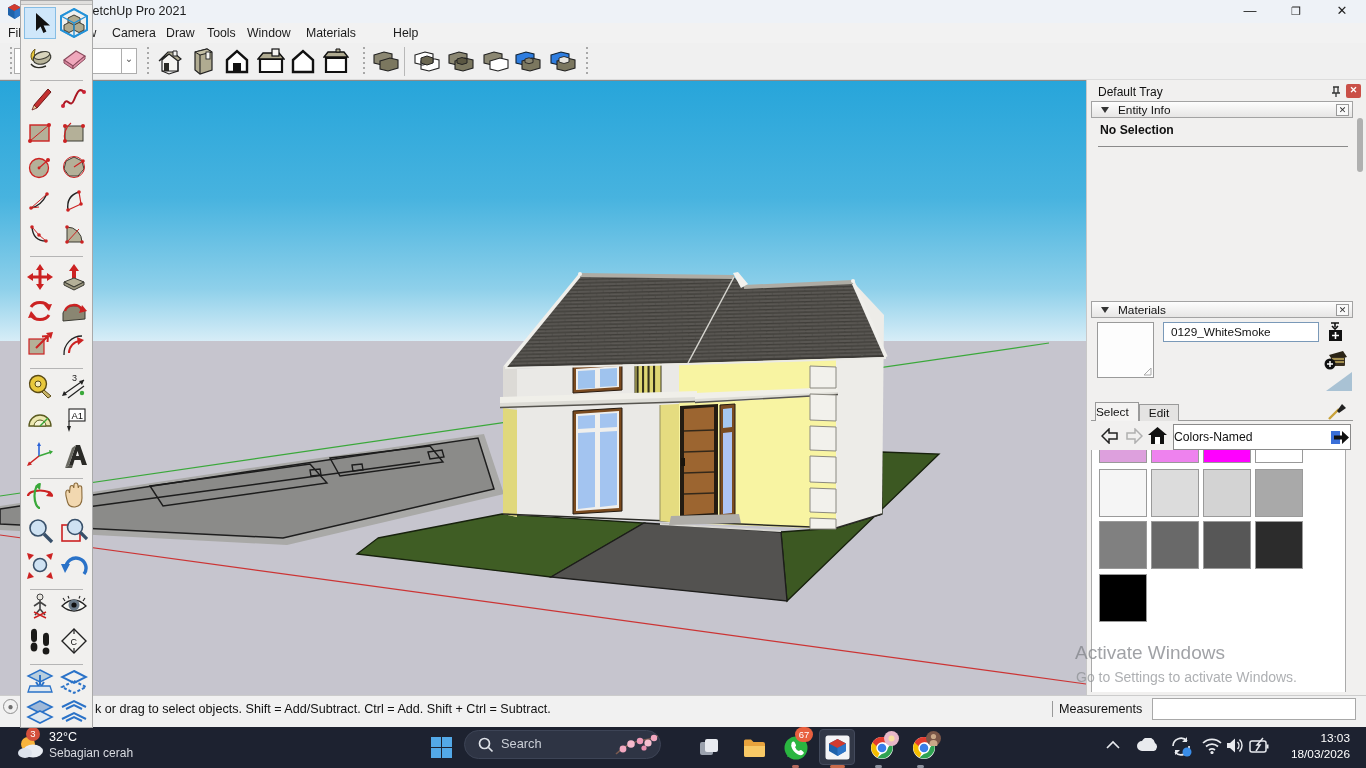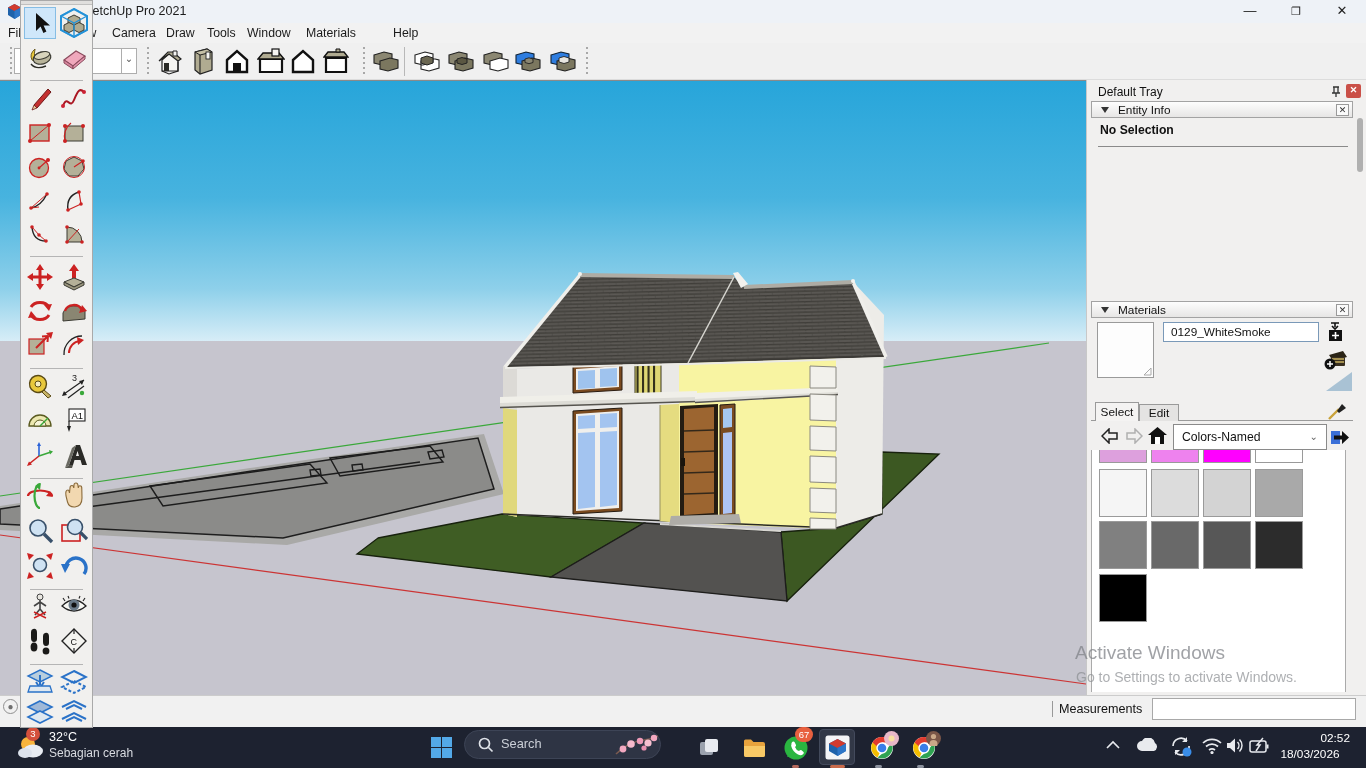--- a/index.html
+++ b/index.html
@@ -304,38 +304,38 @@
       <rect x="8" y="12" width="14" height="9" rx="1" fill="#3a3020"></rect>
       <path d="M9,14 h12 M9,17 h12" stroke="#c8b060" stroke-width="1.4"></path>
       <circle cx="7" cy="19" r="5.5" fill="#111"></circle>
         <path d="M7,16 v6 M4,19 h6" stroke="#fff" stroke-width="1.5"></path>
     </svg>
     <svg class="abs" style="left:238px;top:292px" width="28" height="20" viewBox="0 0 28 20">
         <path d="M27,0 L27,19 L1,19 Z" fill="#a9c2d4"></path>
       </svg>
 
     <div class="abs" style="left:4px;top:340px;width:262px;height:1px;background:#9a9a9a"></div>
-    <div class="abs" style="left:8px;top:322px;width:44px;height:19px;background:#f4f3f2;border:1px solid #9a9a9a;border-bottom:none;font-size:11.8px;text-align:center;line-height:18px">Select</div>
+    <div class="abs" style="left:8px;top:322px;width:44px;height:19px;background:#f4f3f2;border:1px solid #9a9a9a;border-bottom:none;font-size:11.8px;text-align:left;line-height:18px">Select</div>
     <div class="abs" style="left:52px;top:324px;width:40px;height:17px;background:#e4e3e2;border:1px solid #9a9a9a;border-bottom:none;font-size:11.8px;text-align:center;line-height:16px">Edit</div>
     <svg class="abs" style="left:240px;top:321px" width="22" height="20" viewBox="0 0 22 20">
       <path d="M2,18 L12,8" stroke="#caa23a" stroke-width="2.4"></path>
       <path d="M10,10 L15,3 L19,7 L12,12 Z" fill="#222"></path>
     </svg>
 
     <svg class="abs" style="left:14px;top:348px" width="18" height="16" viewBox="0 0 18 16">
         <path d="M8,1 L1,8 L8,15 L8,11 L16,11 L16,5 L8,5 Z" fill="none" stroke="#222" stroke-width="1.5"></path>
       </svg>
     <svg class="abs" style="left:38px;top:348px" width="18" height="16" viewBox="0 0 18 16">
         <path d="M10,1 L17,8 L10,15 L10,11 L2,11 L2,5 L10,5 Z" fill="none" stroke="#b0b0b0" stroke-width="1.5"></path>
       </svg>
     <svg class="abs" style="left:60px;top:346px" width="21" height="19" viewBox="0 0 21 19">
         <path d="M10.5,1 L1,9 L4,9 L4,18 L17,18 L17,9 L20,9 Z" fill="#111"></path>
         <rect x="8" y="11" width="5" height="7" fill="#fff"></rect>
       </svg>
-    <div class="abs" style="left:86px;top:344px;width:154px;height:26px;background:#fff;border:1px solid #8a8a8a;font-size:12.2px;line-height:24px;padding-left:8px">Colors-Named<span style="position:absolute;right:8px;color:#666;font-size:10px">⌄</span></div>
+    <div class="abs" style="left:86px;top:344px;width:178px;height:26px;background:#fff;border:1px solid #8a8a8a;font-size:12.2px;line-height:24px;">Colors-Named<span style="position:absolute;right:8px;color:#666;font-size:10px">⌄</span></div>
     <svg class="abs" style="left:243px;top:347px" width="20" height="20" viewBox="0 0 20 20">
         <rect x="1" y="4" width="9" height="13" fill="#3a6fd8"></rect>
         <path d="M4,8.5 L12,8.5 L12,4 L19,10.5 L12,17 L12,12.5 L4,12.5 Z" fill="#111"></path>
       </svg>
 
     <div class="abs" style="left:4px;top:370px;width:254px;height:242px;background:#fff;border-left:1px solid #aaa"></div>
     <div class="abs" style="left:258px;top:370px;width:1px;height:242px;background:#aaa"></div>
     <div class="abs" style="left:270px;top:38px;width:6px;height:54px;background:#b0b0b0;border-radius:3px"></div>
     <div class="sw" style="left:12px;top:370px;height:13px;background:#dda0dd;border-top:none"></div>
     <div class="sw" style="left:64px;top:370px;height:13px;background:#ee82ee;border-top:none"></div>
@@ -350,20 +350,21 @@
     <div class="sw" style="left:116px;top:441px;background:#575757"></div>
     <div class="sw" style="left:168px;top:441px;background:#2c2c2c"></div>
     <div class="sw" style="left:12px;top:494px;background:#000000"></div>
   </div>
 
   <div class="abs" id="wm1">Activate Windows</div>
   <div class="abs" id="wm2">Go to Settings to activate Windows.</div>
 
   <div class="abs" id="statusbar">
     <div class="abs" style="left:3px;top:3px;width:15px;height:15px;border:1px solid #909090;border-radius:50%;color:#707070;font-size:10px;text-align:center;line-height:14px">●</div>
+    <div class="abs" id="statustext">k or drag to select objects. Shift = Add/Subtract. Ctrl = Add. Shift + Ctrl = Subtract.</div>
     <div class="abs" style="left:1052px;top:5px;width:1px;height:16px;background:#999"></div>
     <div class="abs" id="measlbl">Measurements</div>
     <div class="abs" id="measbox"></div>
   </div>
 
   <div class="abs" id="taskbar">
 
     <svg class="abs" style="left:17px;top:7px" width="30" height="28" viewBox="0 0 30 28">
       <circle cx="11" cy="10" r="7" fill="#f8b43c"></circle>
       <ellipse cx="16" cy="17" rx="10" ry="6.5" fill="#e8ecf2"></ellipse>
@@ -462,22 +463,22 @@
     </svg>
     <svg class="abs" style="left:1226px;top:10px" width="18" height="17" viewBox="0 0 18 17">
       <path d="M1,6 L4,6 L9,1.5 L9,15.5 L4,11 L1,11 Z" fill="#e8eaee"></path>
       <path d="M11.5,5 A5,5 0 0 1 11.5,12 M13.5,2.5 A8.5,8.5 0 0 1 13.5,14.5" stroke="#e8eaee" stroke-width="1.5" fill="none"></path>
     </svg>
     <svg class="abs" style="left:1249px;top:10px" width="22" height="17" viewBox="0 0 22 17">
       <rect x="1" y="4" width="16" height="11" rx="2" fill="none" stroke="#e8eaee" stroke-width="1.5"></rect>
       <rect x="17.5" y="7.5" width="2" height="4" fill="#e8eaee"></rect>
       <path d="M14,1 L8,8 L11,8 L7,14" stroke="#e8eaee" stroke-width="1.5" fill="none"></path>
     </svg>
-    <div class="abs" style="left:1284px;top:4px;width:66px;text-align:right;font-size:11.8px;color:#fff">02:52</div>
-    <div class="abs" style="left:1270px;top:20px;width:80px;text-align:center;font-size:11.8px;color:#fff">18/03/2026</div>
+    <div class="abs" style="left:1284px;top:4px;width:66px;text-align:right;font-size:11.8px;color:#fff">13:03</div>
+    <div class="abs" style="left:1270px;top:20px;width:80px;text-align:right;font-size:11.8px;color:#fff">18/03/2026</div>
   </div>
 
   <div class="abs" id="palette">
     <div class="abs" style="left:0;top:0;width:71px;height:4px;background:#e0dfdd;border-bottom:1px solid #c0c0bf"></div>
 
     <div class="pc" style="left:3px;top:6px;background:#cfe7fa;border:1px solid #86bde4">
       <svg width="24" height="24" viewBox="0 0 24 24">
           <path d="M8,2 L8,20 L12.6,15.6 L15.4,22 L18.4,20.6 L15.6,14.4 L22,14.4 Z" fill="#111"></path>
         </svg>
     </div>

